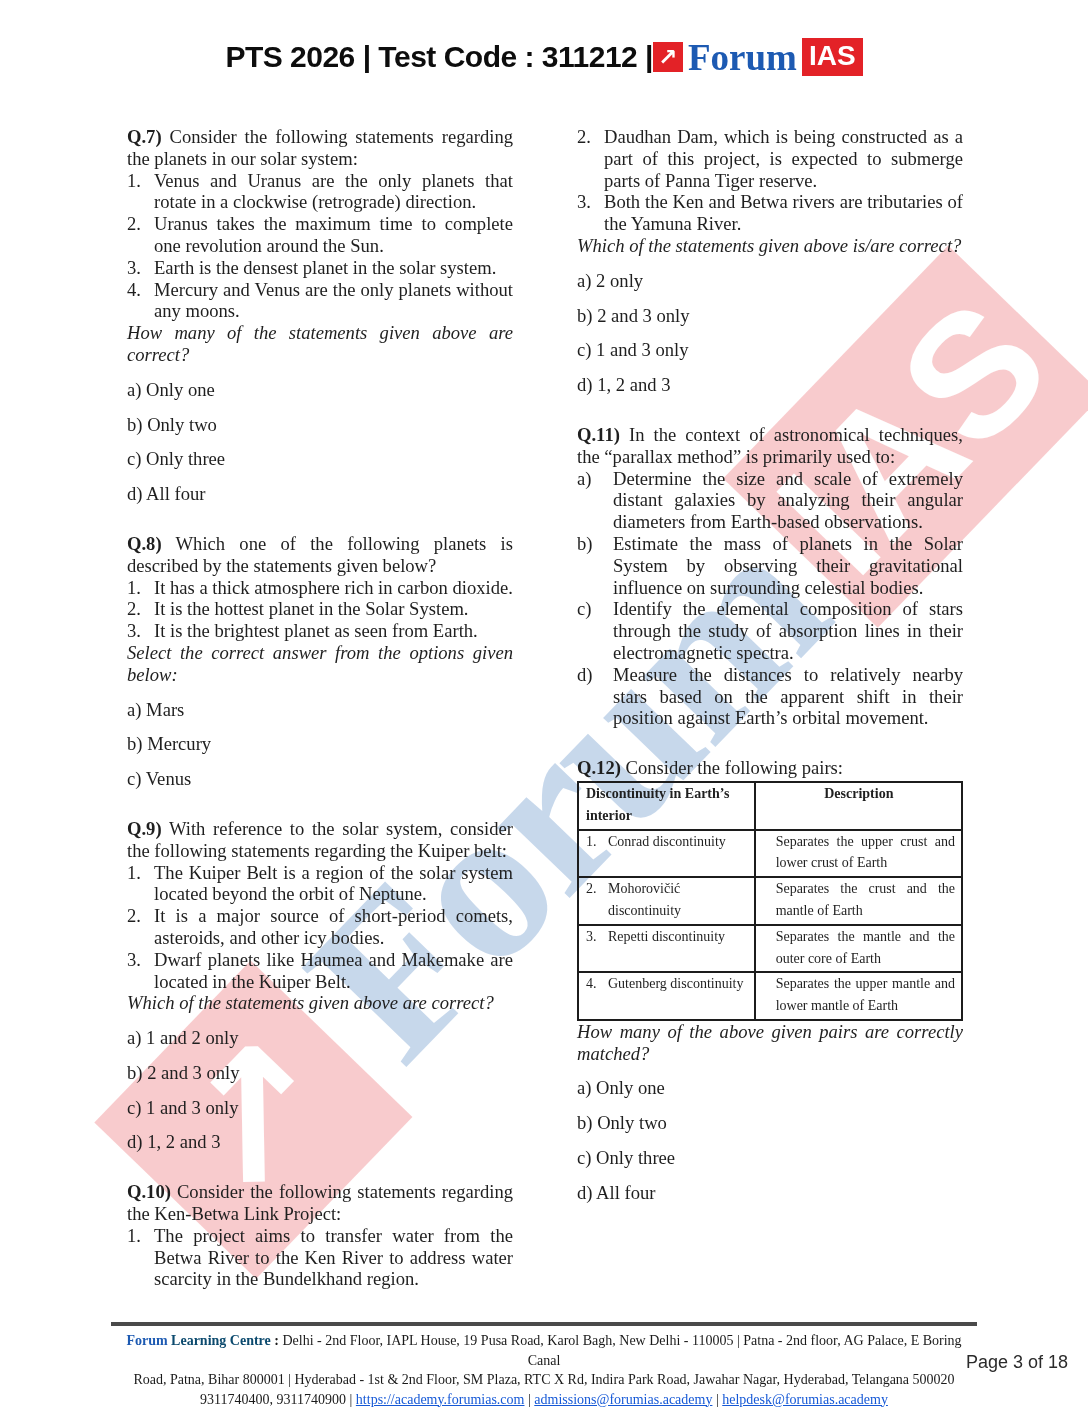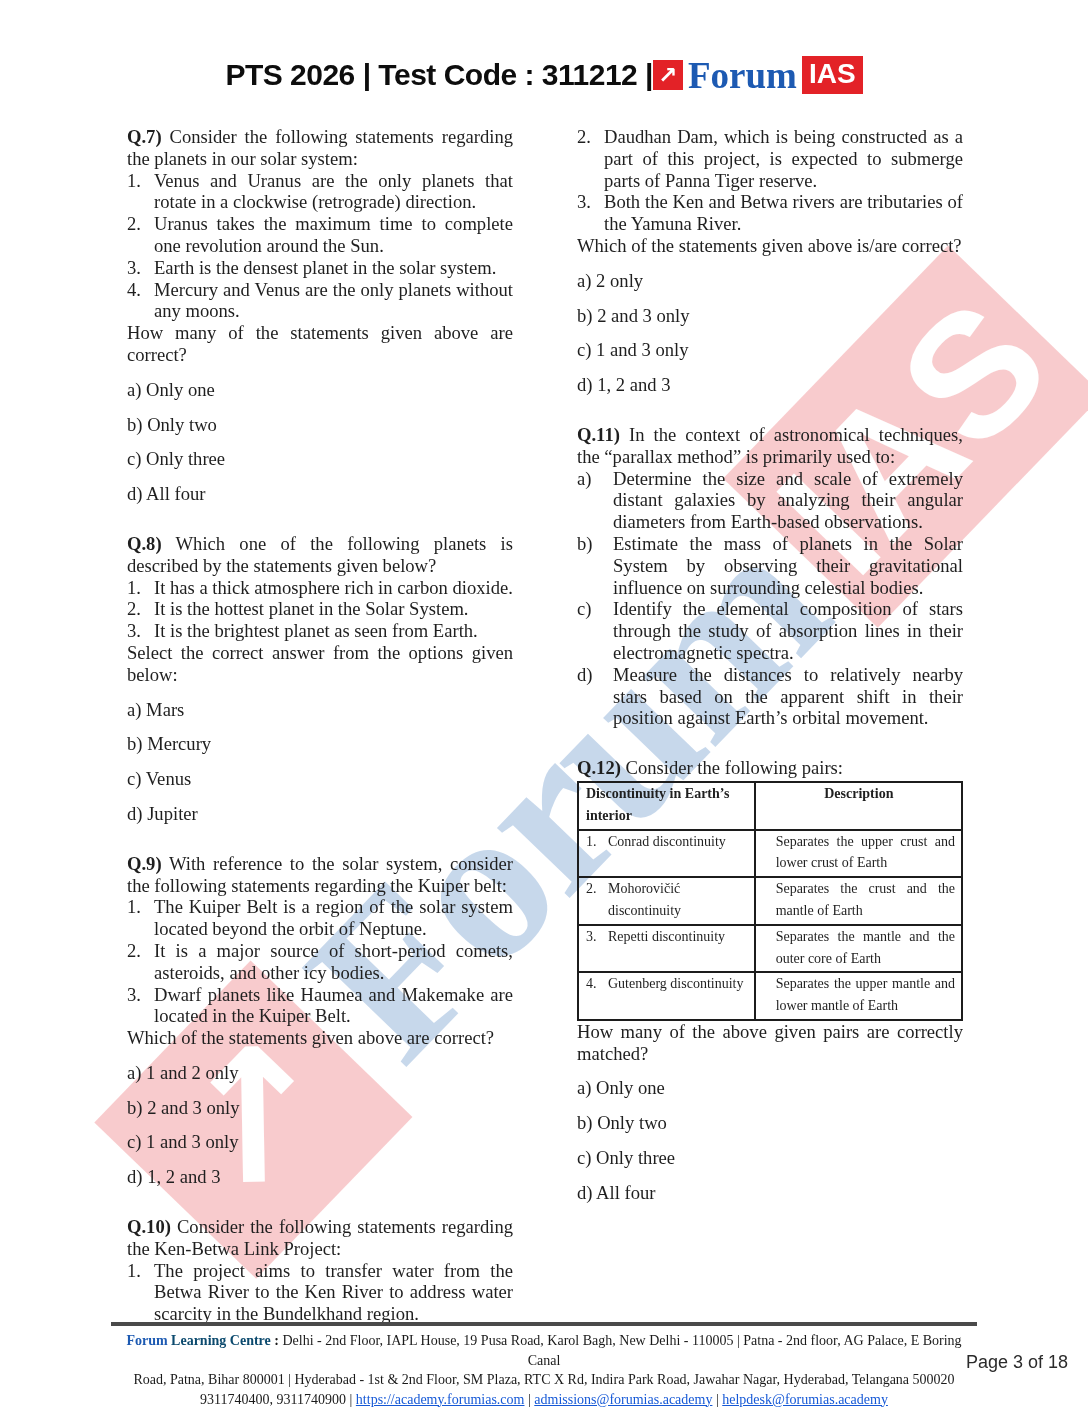--- a/index.html
+++ b/index.html
@@ -21,21 +21,21 @@
   .wm-forum {
     font-family:"Liberation Serif", serif; font-weight:bold; color:#3572b9;
     font-size:220px; line-height:1; letter-spacing:-5px; white-space:nowrap;
   }
   .wm-ias {
     background:#e8444a; color:#ffffff; font-family:"Liberation Sans", sans-serif;
     font-weight:bold; font-size:175px; line-height:1; padding:20px 16px; flex:0 0 auto;
   }
   
   .header {
-    position:absolute; top:56px; left:0; width:100%; display:flex; justify-content:center;
+    position:absolute; top:38px; left:0; width:100%; display:flex; justify-content:center;
     align-items:center; z-index:2;
   }
   .header-title {
     font-family:"Liberation Sans", sans-serif; font-weight:700; font-size:30px;
     letter-spacing:-0.5px; color:#0d0d0d; white-space:nowrap;
   }
   .logo { display:flex; align-items:center; gap:5px; }
   .logo-icon {
     width:30px; height:30px; background:#e32227; color:#fff; font-family:"DejaVu Sans", sans-serif;
     font-weight:700; font-size:23px; line-height:1; display:flex; align-items:center; justify-content:center;
@@ -50,21 +50,21 @@
   .col-left  { left:127px; }
   .col-right { left:577px; }
   .qblock { margin-bottom:28px; }
   .qintro { text-align:justify; }
   .qlabel { font-weight:700; }
   .li { display:flex; }
   .ln { flex:0 0 27px; }
   .lt { flex:1 1 auto; text-align:justify; }
   .opt-li .ln { flex:0 0 36px; }
   .opt { text-align:left;margin-top:13px; }
-  .stem { text-align:justify; }
+  .stem { text-align:justify;font-style:italic; }
   
   .qtable { border-collapse:collapse; width:100%; margin-top:2px; }
   .qtable th, .qtable td {
     border:2px solid #1c1c1c; padding:0 6px 2px 7px; vertical-align:top;
     font-size:14px; line-height:21.8px;
   }
   .qtable col.c1 { width:46%; }
   .qtable th { text-align:left; font-weight:700; }
   .qtable th.center { text-align:center; }
   .qtable td.desc { text-align:justify;padding-left:20px; }
@@ -139,21 +139,20 @@
         <span class="lt">It is the hottest planet in the Solar System.</span>
       </div>
     <div class="li">
         <span class="ln">3.</span>
         <span class="lt">It is the brightest planet as seen from Earth.</span>
       </div>
     <div class="stem">Select the correct answer from the options given below:</div>
     <div class="opt">a) Mars</div>
     <div class="opt">b) Mercury</div>
     <div class="opt">c) Venus</div>
-    <div class="opt">d) Jupiter</div>
   </div>
 
   <div class="qblock">
     <div class="qintro"><span class="qlabel">Q.9)</span> <span>With reference to the solar system, consider the following statements regarding the Kuiper belt:</span></div>
     <div class="li">
         <span class="ln">1.</span>
         <span class="lt">The Kuiper Belt is a region of the solar system located beyond the orbit of Neptune.</span>
       </div>
     <div class="li">
         <span class="ln">2.</span>

